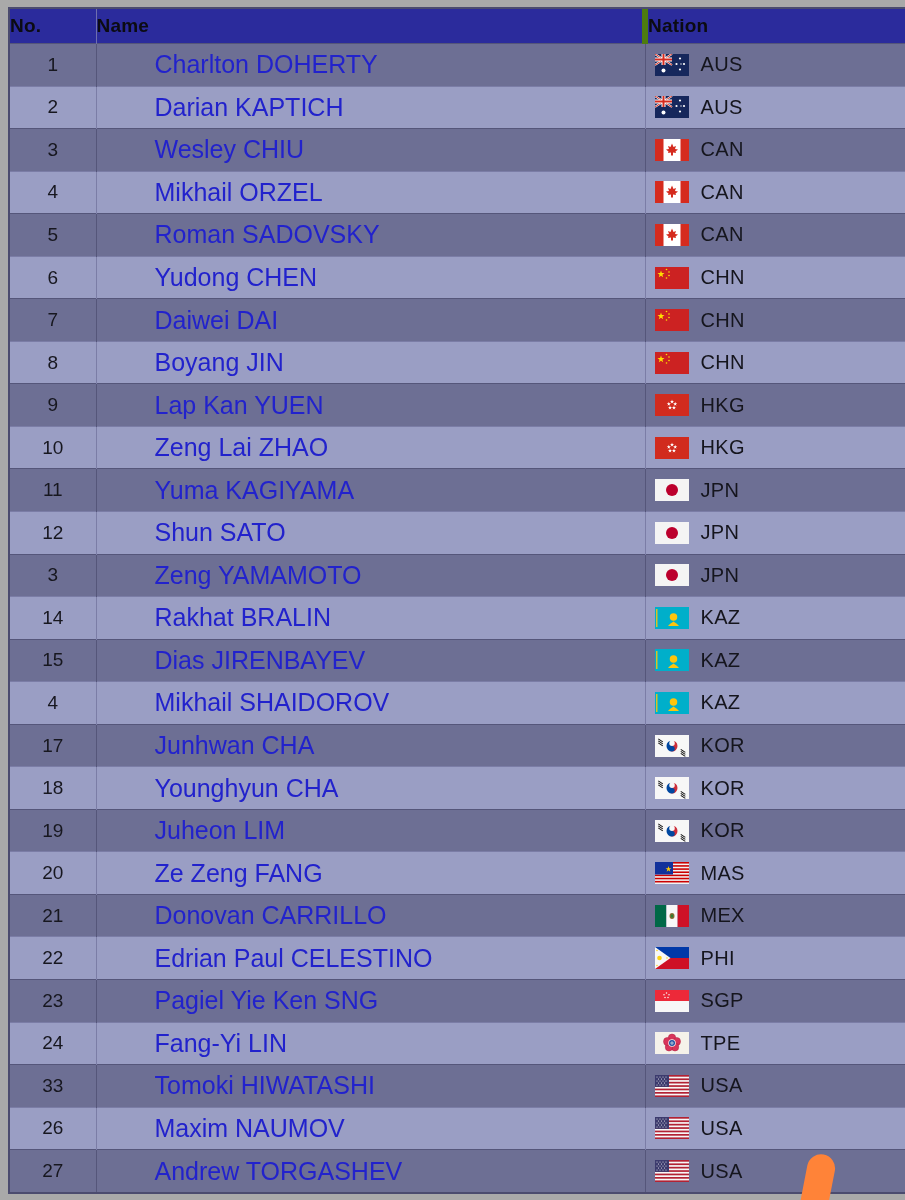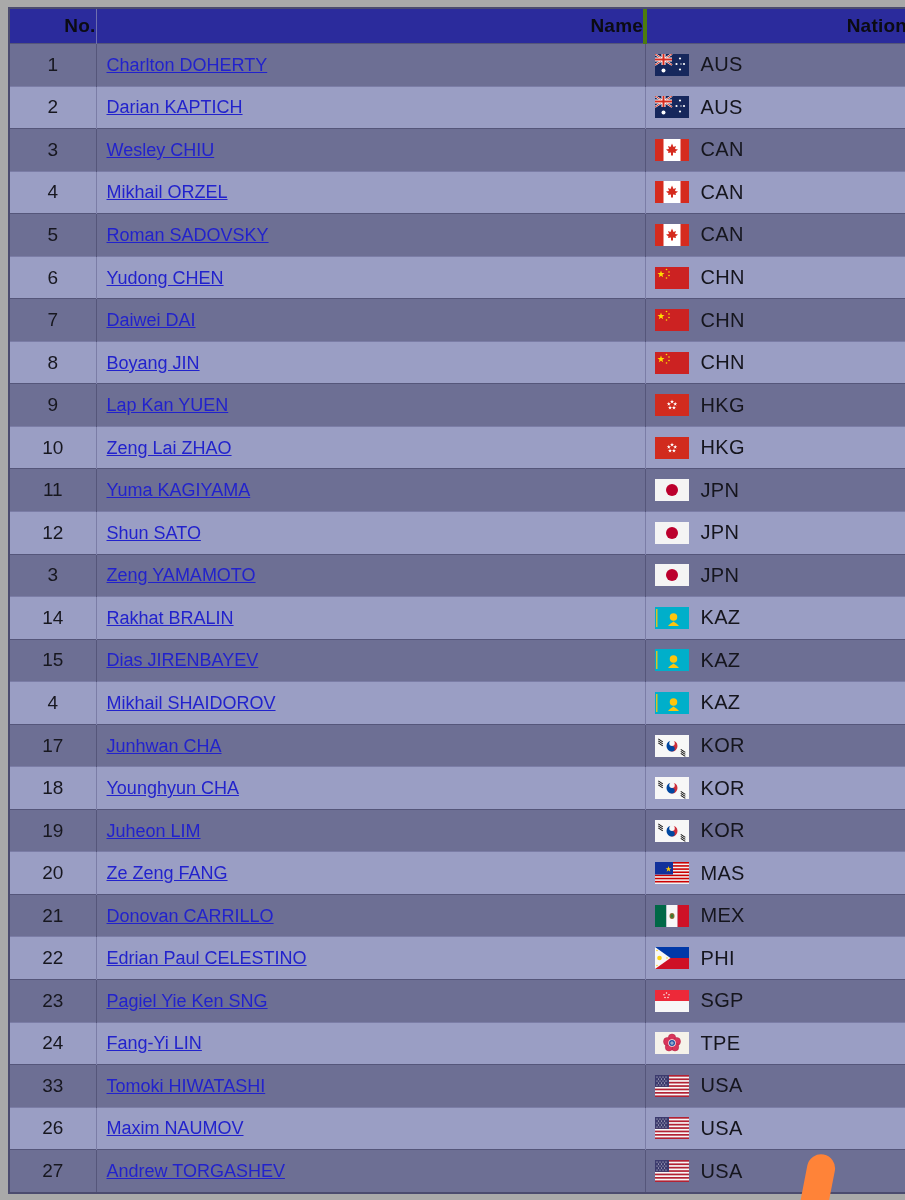--- a/index.html
+++ b/index.html
@@ -43,25 +43,25 @@
   table.entries col.c-nation { width: 262px; }
 
   thead th {
     background: #2b2b9c;
     color: #0b0b12;
     font-size: 19px;
     font-weight: bold;
     height: 34px;
     line-height: 34px;
     padding: 0;
-    text-align: right;
+    text-align: left;
     border-right: 1px solid #6f6fae;
     letter-spacing: 0.2px;
   }
-  thead th.th-name { border-right: 4px solid #4d7c0f; }
+  thead th.th-name { border-right: 6px solid #4d7c0f; }
   thead th.th-nation { border-right: none; }
 
   tbody tr { height: 42.55px; }
   tbody tr.odd  { background: #6d6f94; }
   tbody tr.even { background: #9a9ec4; }
 
   tbody td {
     padding: 0;
     height: 42.55px;
     border-top: 1px solid #55567a;
@@ -75,23 +75,23 @@
 
   td.td-no {
     text-align: center;
     font-size: 19px;
     color: #17171f;
   }
 
   td.td-name { padding-left: 10px; }
   td.td-name a {
     color: #2222cc;
-    text-decoration: underline;
-    font-size: 18px;
+    font-size: 25px;
     cursor: pointer;
+    margin-left: 48px;
   }
 
   td.td-nation {
     padding-left: 9px;
   }
   .nation-cell {
     display: flex;
     align-items: center;
     gap: 12px;
   }

